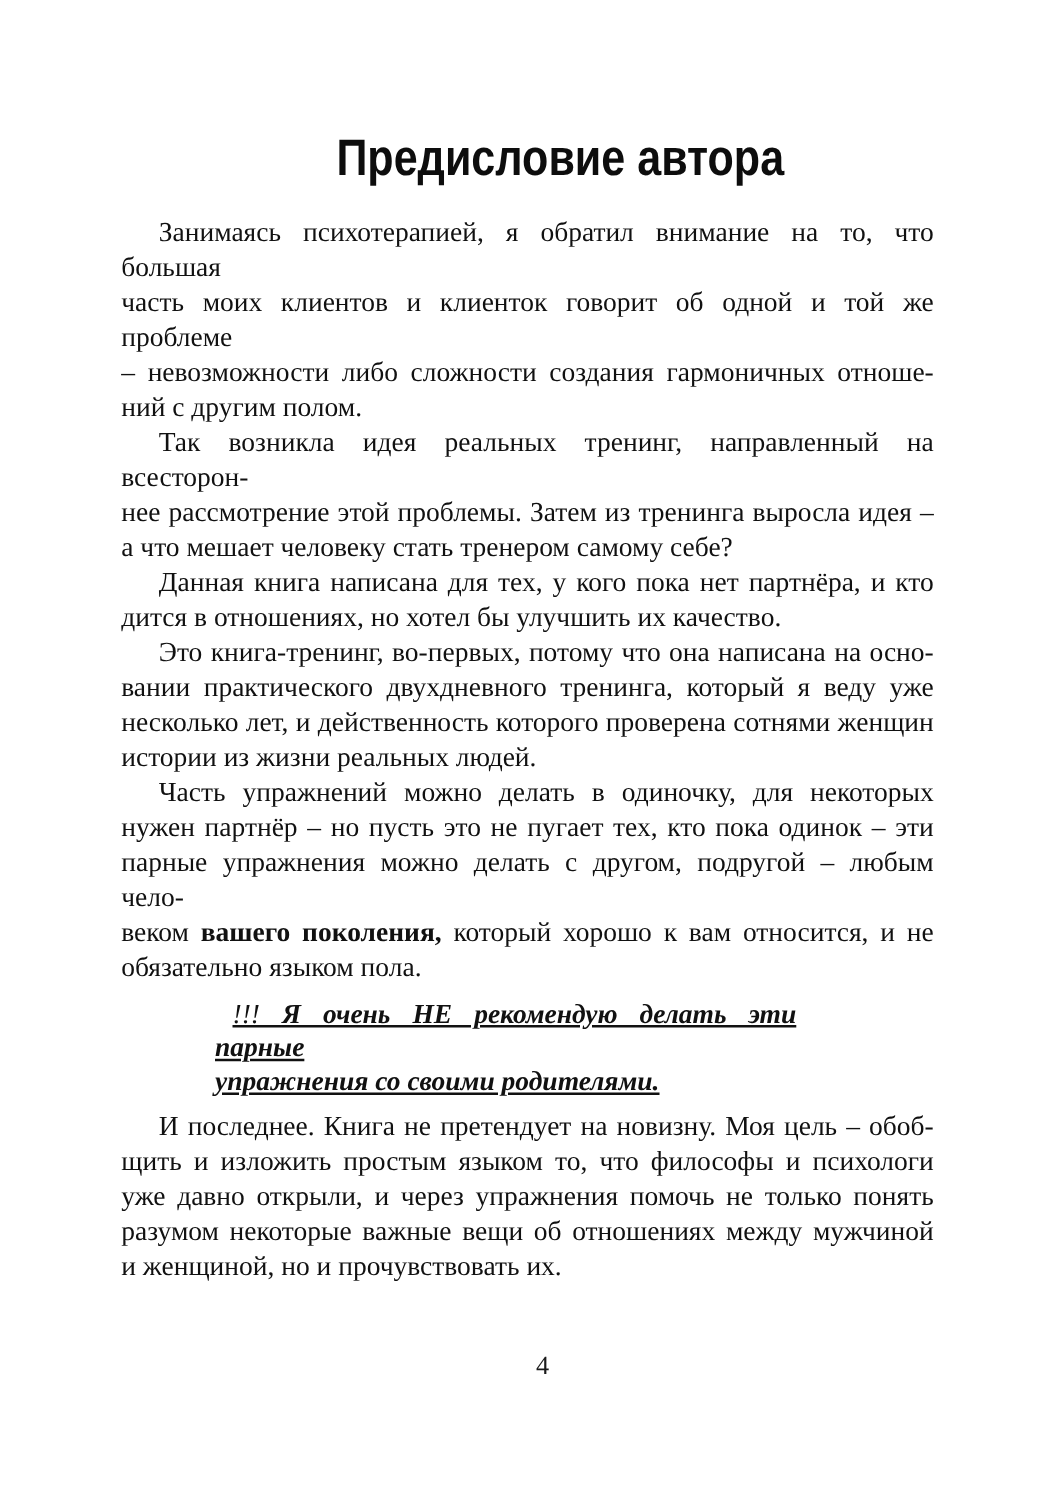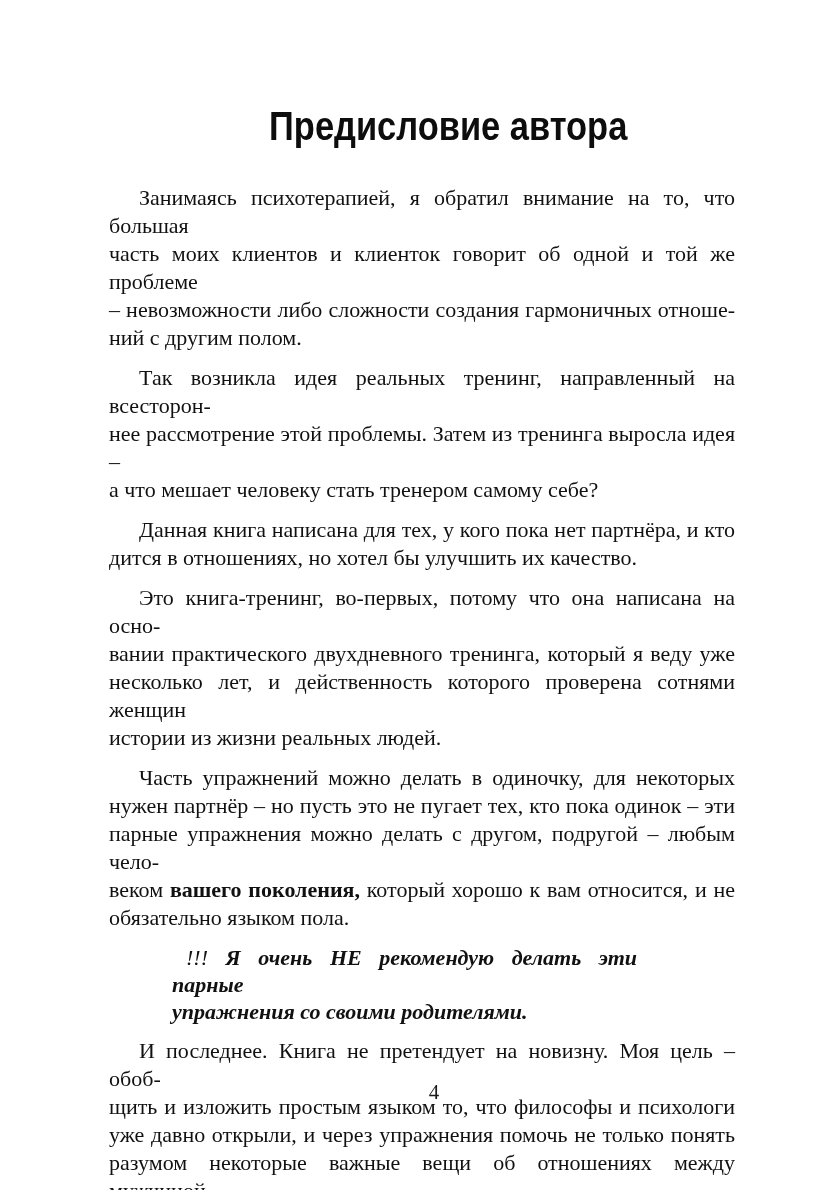--- a/index.html
+++ b/index.html
@@ -28,30 +28,31 @@
     transform-origin:center;
     white-space:nowrap;
   }
   .text-block {
     position:absolute;
     left:97px; top:172px;
     width:650px;
     font-size:22px;
     line-height:28px;
   }
-  .para { margin:12px; }
+  .para { margin:0; }
   .line { text-align:justify; text-align-last:justify; }
   .line.last { text-align:left; text-align-last:auto; }
   .line.first { text-indent:30px; }
   .b { font-weight:700;text-align:right; }
   .note {
     margin:9px 16px 9px 75px;
     width:465px;
     font-style:italic;
     line-height:27px;
+    text-decoration:underline;
   }
   .note .line.first { text-indent:14px; }
   .page-number {
     position:absolute;
     left:0; right:0; top:1080px;
     text-align:center;
     font-size:21px;
     color:#1a1a1a;
   }
 </style>

